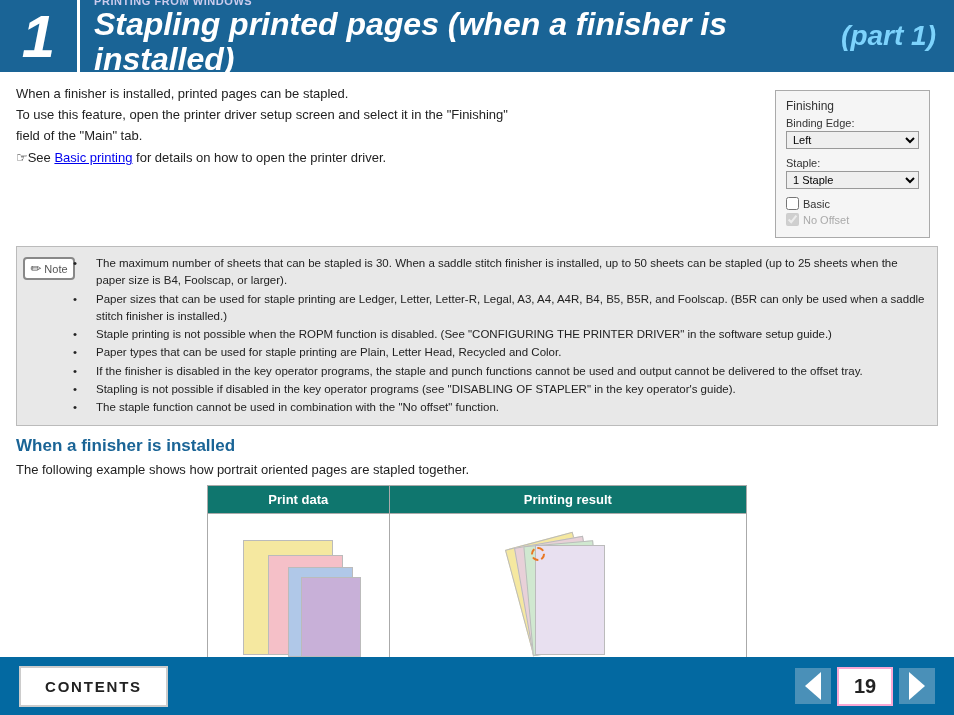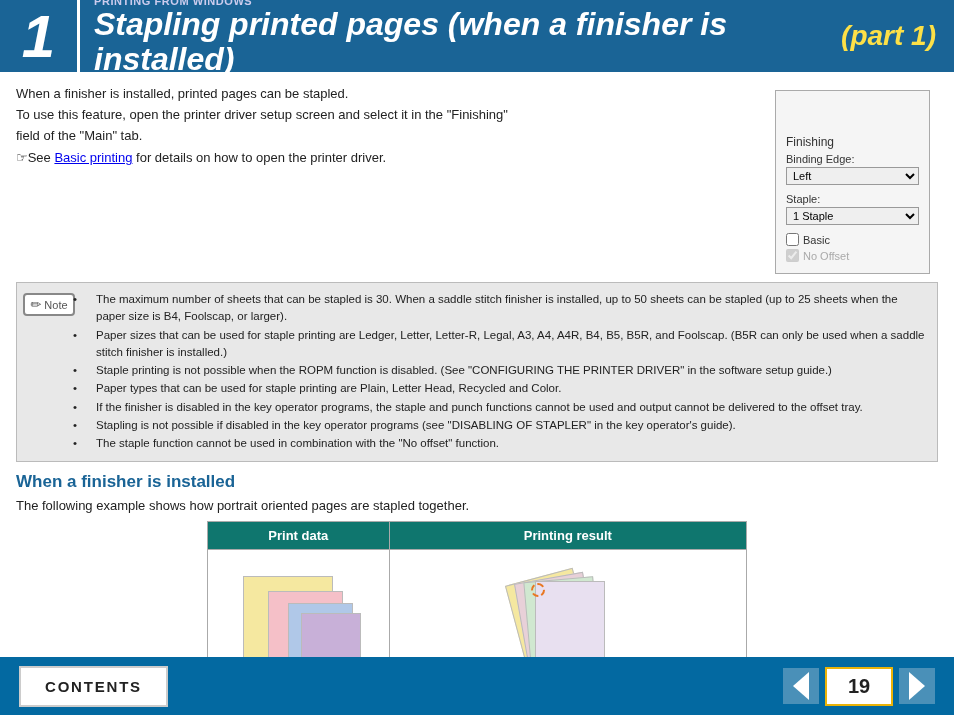--- a/index.html
+++ b/index.html
@@ -50,21 +50,21 @@
       text-transform: uppercase;
     }
     .header-title {
       font-size: 32px;
       font-weight: bold;
       font-style: italic;
       color: #fff;
       line-height: 1.1;
     }
     .header-part {
-      color: #fde047;
+      color: #7dd3fc;
       font-size: 28px;
       font-style: italic;
       font-weight: bold;
       display: flex;
       align-items: center;
       padding-right: 18px;
       white-space: nowrap;
     }
 
     
@@ -94,21 +94,20 @@
       background: #f5f5f5;
       width: 155px;
       flex-shrink: 0;
       font-size: 12px;
       margin-top: 6px;
     }
     .finishing-panel .panel-title {
       font-size: 12px;
       color: #333;
       margin-bottom: 4px;
-      margin-top: 36px;
     }
     .finishing-panel label {
       display: block;
       font-size: 11px;
       color: #333;
       margin-bottom: 2px;
     }
     .finishing-panel select {
       width: 100%;
       font-size: 11px;
@@ -346,24 +345,24 @@
     }
     .nav-arrow svg {
       width: 36px;
       height: 36px;
     }
     .page-num {
       background: #fff;
       color: #222;
       font-size: 20px;
       font-weight: bold;
-      width: 68px;
+      width: 56px;
       text-align: center;
       padding: 6px 0;
-      border: 2px solid #eab308;
+      border: 2px solid #f9a8d4;
     }
 
     .table-wrapper {
       display: flex;
       justify-content: center;
       margin: 0 16px;
     }
   </style>
 </head>
 <body>

